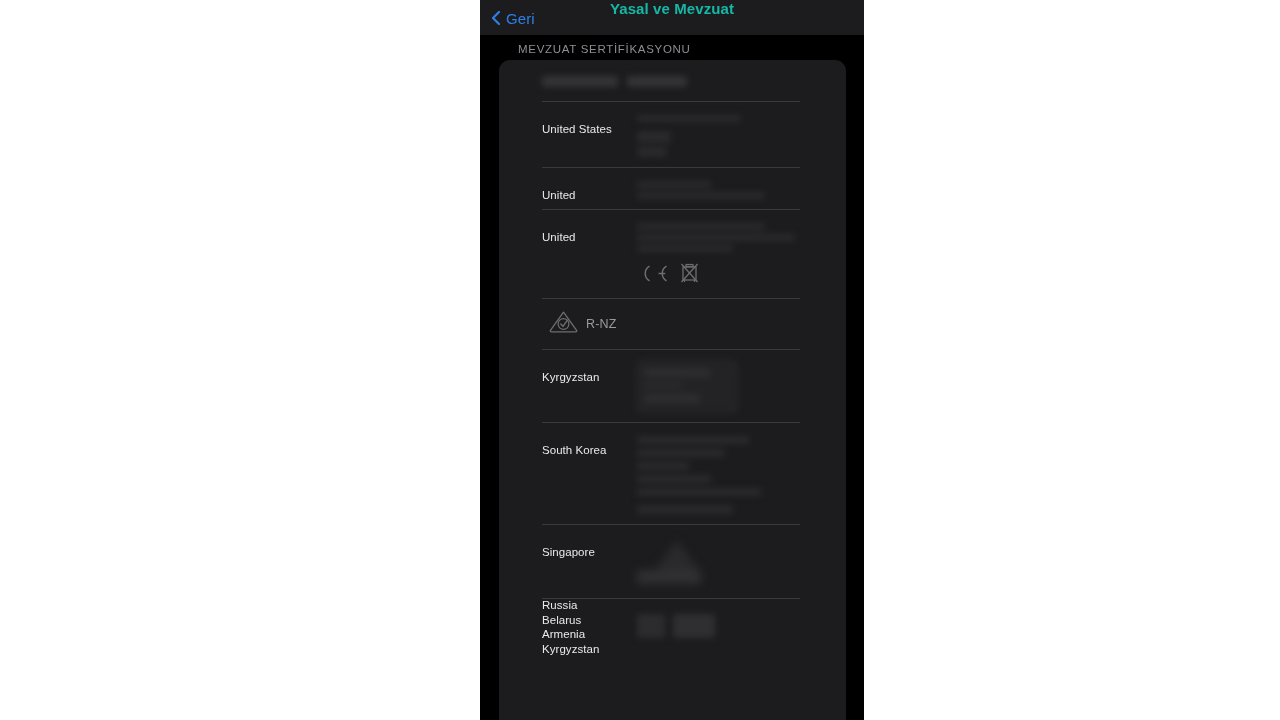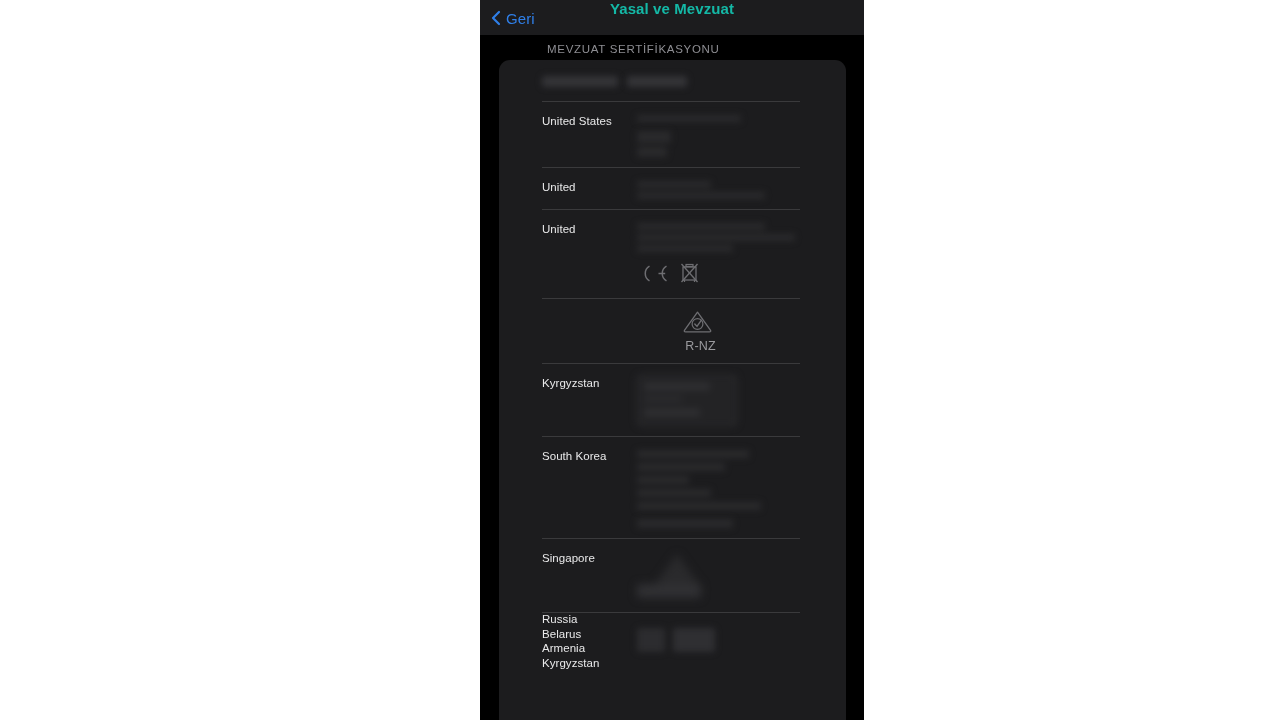--- a/index.html
+++ b/index.html
@@ -42,21 +42,20 @@
     width:100%; text-align:center;
     color:#14b8a6; font-size:15px; font-weight:bold;
     letter-spacing:.1px;
   }
   
   #section-header {
     color:#8e8e93; font-size:11.5px;
     letter-spacing:.7px;
     padding:7px 8px 5px 38px;
     background:#000;
-    margin-left:29px;
   }
   
   #card {
     position:absolute; left:19px; top:60px;
     width:347px; height:660px;
     background:#1c1c1e;
     border-radius:11px 11px 0 0;
     overflow:hidden;
   }
   .row {
@@ -65,21 +64,21 @@
     padding:0 0 0 43px;
   }
   .row .sep {
     position:absolute; left:43px; right:46px; top:0;
     height:1px; background:#3a3a3c;
   }
   .row-label {
     width:89px; flex:none;
     color:#e9e9ea; font-size:11.5px;
     line-height:14.5px;
-    padding-top:13px;
+    padding-top:21px;
     letter-spacing:.05px;
   }
   .row-content {
     flex:1;
     padding:10px 0 10px 6px;
     min-height:30px;
   }
   
   .blur {
     background:#2e2e30;
@@ -96,21 +95,21 @@
   .blur-block i {
     display:block; height:7px; background:#2a2a2c; border-radius:2px;
   }
   
   .marks { display:flex; align-items:center; gap:9px; margin-top:6px; }
   .mark { display:block; }
   .rnz-text {
     color:#9a9a9e; font-size:12.5px; margin-left:7px;
     letter-spacing:.2px;
   }
-  .rnz-wrap { display:flex; align-items:center;flex-direction:column; }
+  .rnz-wrap { display:flex; align-items:center; }
   .multiline { line-height:14.5px; }
 </style>
 </head>
 <body>
 
 <div id="stage">
 
   <div id="phone">
 
     <div id="navbar">

